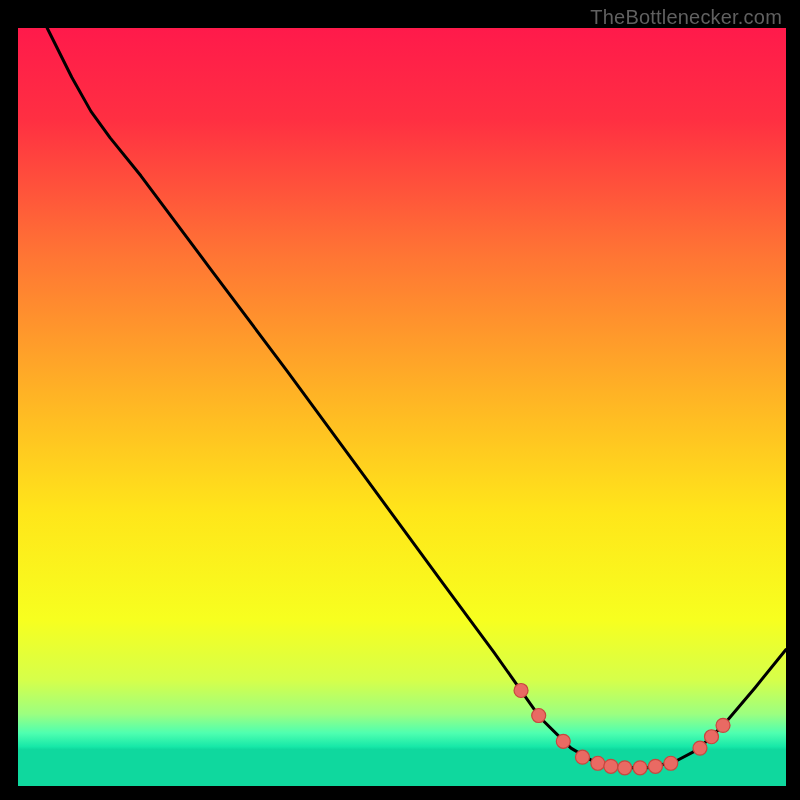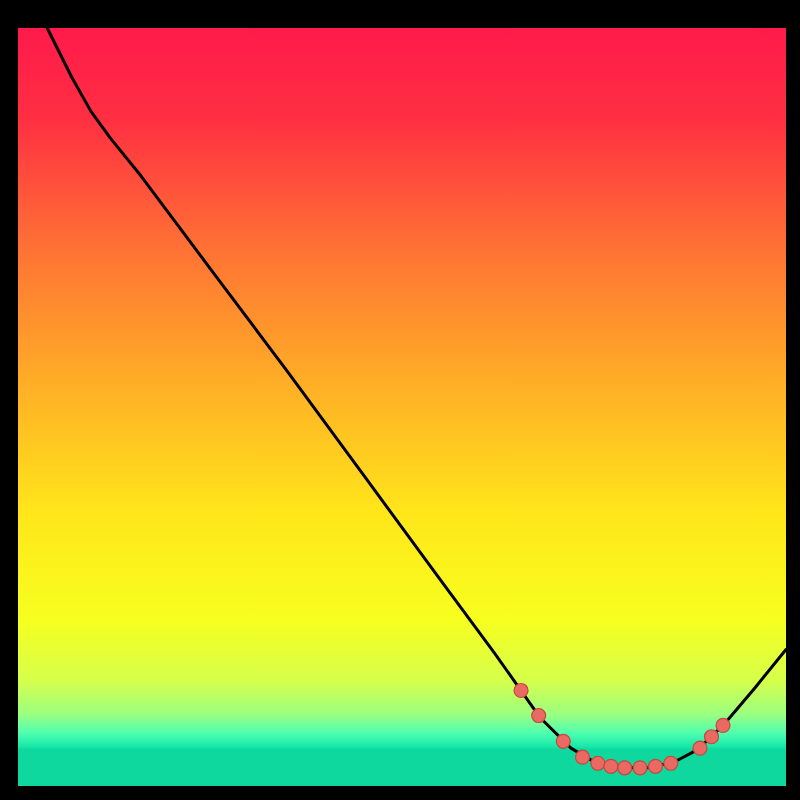--- a/index.html
+++ b/index.html
@@ -32,20 +32,21 @@
     position: absolute;
     top: 0;
     left: 0;
     display: block;
   }
 </style>
 </head>
 <body>
 
 <div class="frame">
+  <div class="watermark">TheBottlenecker.com</div>
   <svg id="chart-svg" width="800" height="800" viewBox="0 0 800 800">
       <defs>
         <linearGradient id="bg-grad" x1="0" y1="0" x2="0" y2="1">
           <stop offset="0%" stop-color="#ff1a4b"></stop>
           <stop offset="12%" stop-color="#ff2f42"></stop>
           <stop offset="30%" stop-color="#ff7534"></stop>
           <stop offset="48%" stop-color="#ffb225"></stop>
           <stop offset="64%" stop-color="#ffe61a"></stop>
           <stop offset="78%" stop-color="#f7ff1f"></stop>
           <stop offset="86%" stop-color="#d6ff4a"></stop>

